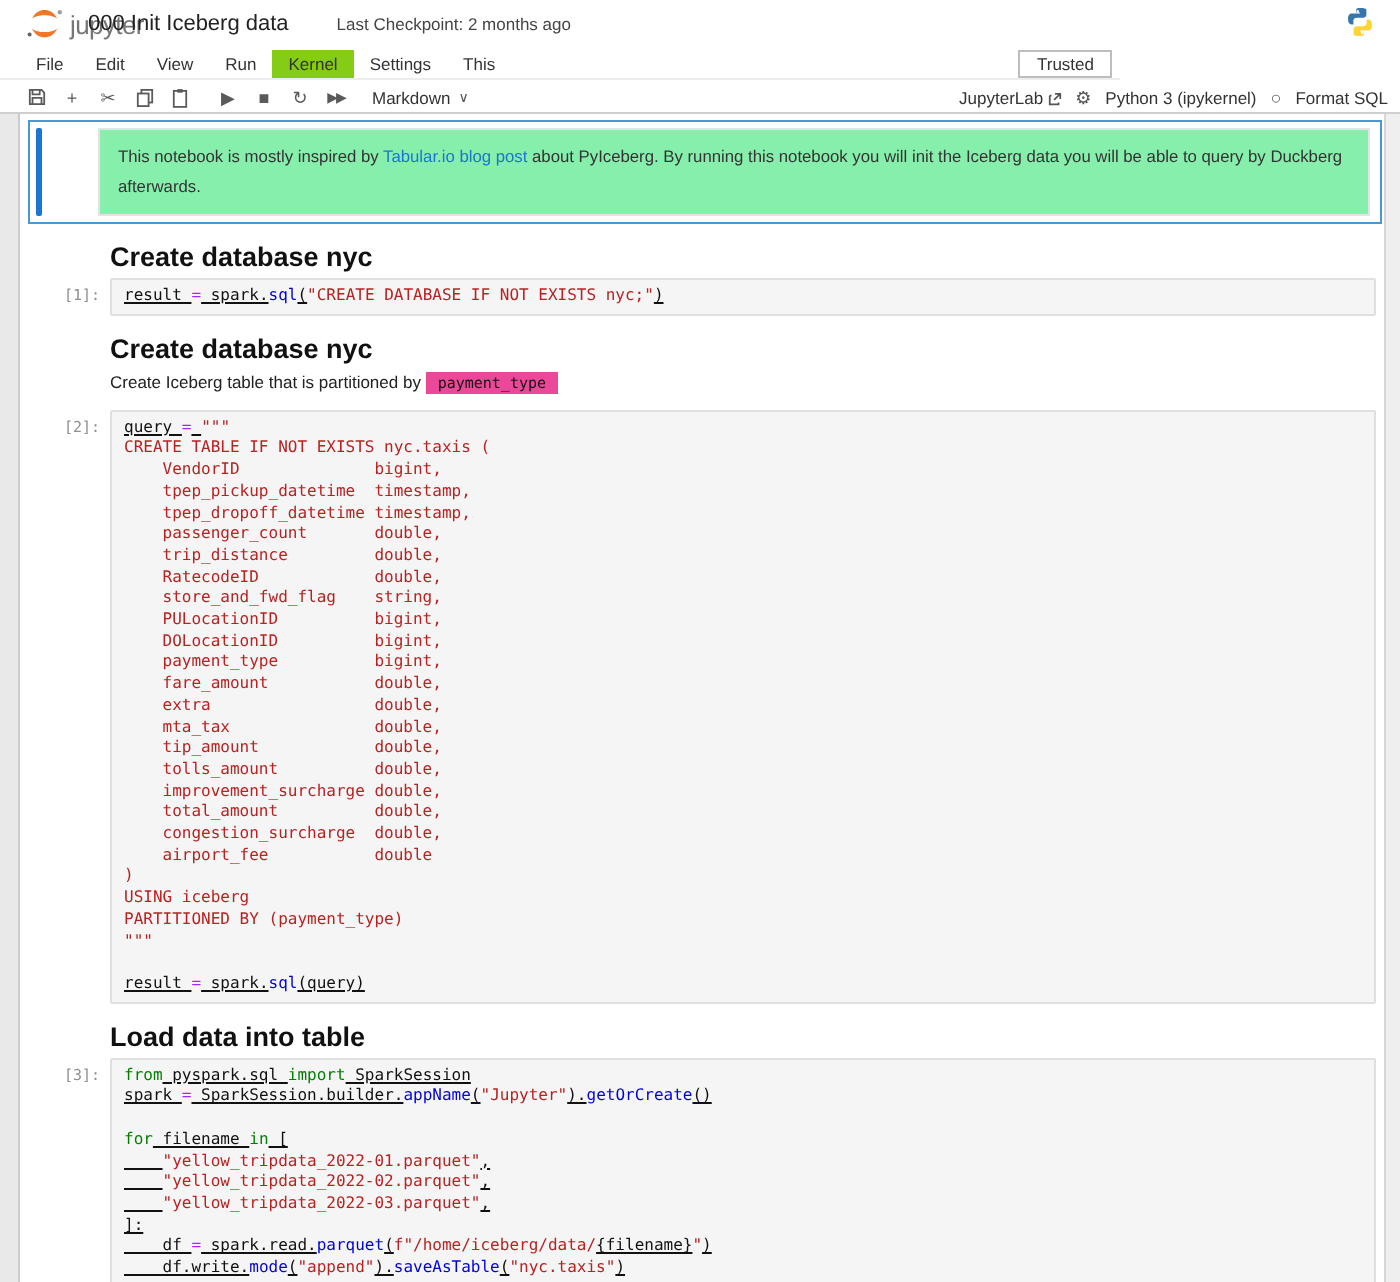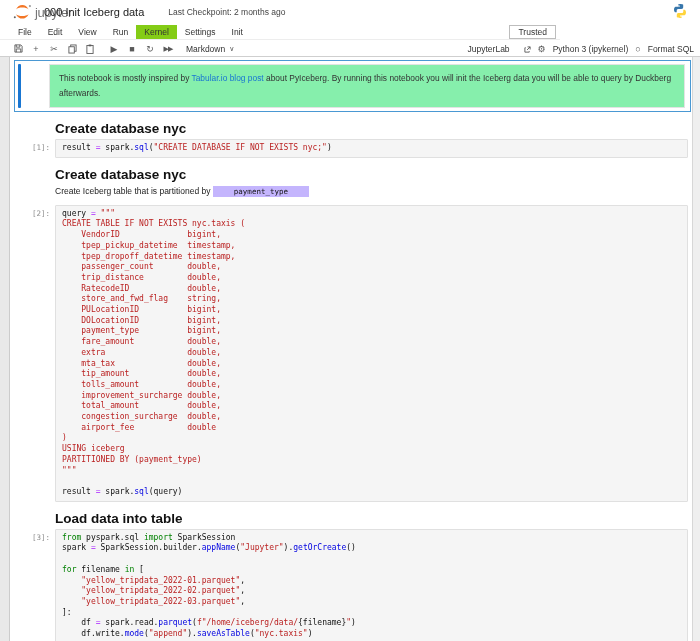--- a/index.html
+++ b/index.html
@@ -44,33 +44,33 @@
   .md-sel { position:relative; margin:0 1px 8px 4px; border:1px solid #4a98d3;
     padding:3px 5px 3px 34px; background:#fff; }
   .md-bar { position:absolute; left:3px; top:3px; bottom:3px; width:3px; background:#1976d2; border-radius:1px; }
   .md-inner { border:1px solid #e3e3e3; background:#86efac; padding:6px 9px;
     font-size:8.4px; line-height:15px; color:#333; }
   .md-inner a { color:#1976d2; text-decoration:none; }
   
   .nb-h { margin:8px 4px 2px 45px; font-size:13.5px; font-weight:700; color:#111; line-height:17px; }
   .nb-p { margin:0 4px 7px 45px; font-size:8.5px; color:#222; line-height:12px; }
   .inline-code { font-family:"DejaVu Sans Mono", monospace; font-size:7.5px;
-    background:#c4b5fd; padding:1px 21px; color:#111; }
+    background:#ec4899; padding:1px 6px; color:#111; }
   
   .code-cell { position:relative; margin:0 4px 8px 45px; }
   .code-box { border:1px solid #e0e0e0; background:#f5f5f5; padding:3px 6px; border-radius:1px; }
   .prompt { position:absolute; left:-45px; top:4px; width:40px; text-align:right;
     font-family:"DejaVu Sans Mono", monospace; font-size:7.5px; color:#8f8f8f; }
   pre.code { font-family:"DejaVu Sans Mono", monospace; font-size:8px; line-height:10.7px;
     color:#111; white-space:pre; }
   .tok-k { color:#008000; font-weight:normal;margin-top:20px; }
   .tok-s { color:#BA2121; }
   .tok-o { color:#AA22FF; }
   .tok-f { color:#0000e0;text-align:right; }
-  .tok-v { color:#111; }
+  .tok-v { color:#111;text-decoration:underline; }
 </style>
 </head>
 <body>
 
 <div class="titlebar">
   <div class="logo-wrap">
     <svg width="19" height="16" viewBox="0 0 19 16">
       <path d="M3 10.2 C5.2 12.6 13.3 12.6 15.6 10.2 C14.2 13.3 11.8 14.6 9.3 14.6 C6.8 14.6 4.4 13.3 3 10.2 Z" fill="#F37626"></path>
       <path d="M3 5.4 C5.2 3 13.3 3 15.6 5.4 C14.2 2.3 11.8 1 9.3 1 C6.8 1 4.4 2.3 3 5.4 Z" fill="#F37626"></path>
       <circle cx="16.9" cy="2.1" r="1.1" fill="#9e9e9e"></circle>
@@ -88,21 +88,21 @@
   </svg>
 </div>
 
 <div class="menubar">
   <span class="menu-item">File</span>
   <span class="menu-item">Edit</span>
   <span class="menu-item">View</span>
   <span class="menu-item">Run</span>
   <span class="menu-item active">Kernel</span>
   <span class="menu-item">Settings</span>
-  <span class="menu-item">Init</span>
+  <span class="menu-item">This</span>
   <span class="trusted">Trusted</span>
 </div>
 
 <div class="toolbar">
   <span class="tb-icon">
     <svg width="9" height="9" viewBox="0 0 10 10">
         <path d="M1 1 H7.5 L9 2.5 V9 H1 Z M2.5 1 V3.5 H6.5 V1 M2.5 9 V5.5 H7.5 V9" fill="none" stroke="#5a5a5a" stroke-width="1"></path>
       </svg>
   </span>
   <span class="tb-icon">+</span>
@@ -122,21 +122,21 @@
   <span class="tb-sep"></span>
   <span class="tb-icon">▶</span>
   <span class="tb-icon">■</span>
   <span class="tb-icon">↻</span>
   <span class="tb-icon" style="font-size:7px; letter-spacing:-1px">▶▶</span>
   <span class="celltype">
     <span>Markdown</span>
     <span class="caret">∨</span>
   </span>
   <span class="tb-right">
-    <span style="display:inline-flex;align-items:center;gap:14px">
+    <span style="display:inline-flex;align-items:center;gap:2px">
       <span class="lbl">JupyterLab</span>
       <svg width="7" height="7" viewBox="0 0 8 8">
           <path d="M1 2 H2 M1 2 V7 H6 V6 M4 1 H7 V4 M7 1 L3.5 4.5" fill="none" stroke="#555" stroke-width="1"></path>
         </svg>
     </span>
     <span class="gear">⚙</span>
     <span class="lbl">Python 3 (ipykernel)</span>
     <span class="kernel-circle">○</span>
     <span class="lbl">Format SQL</span>
   </span>

